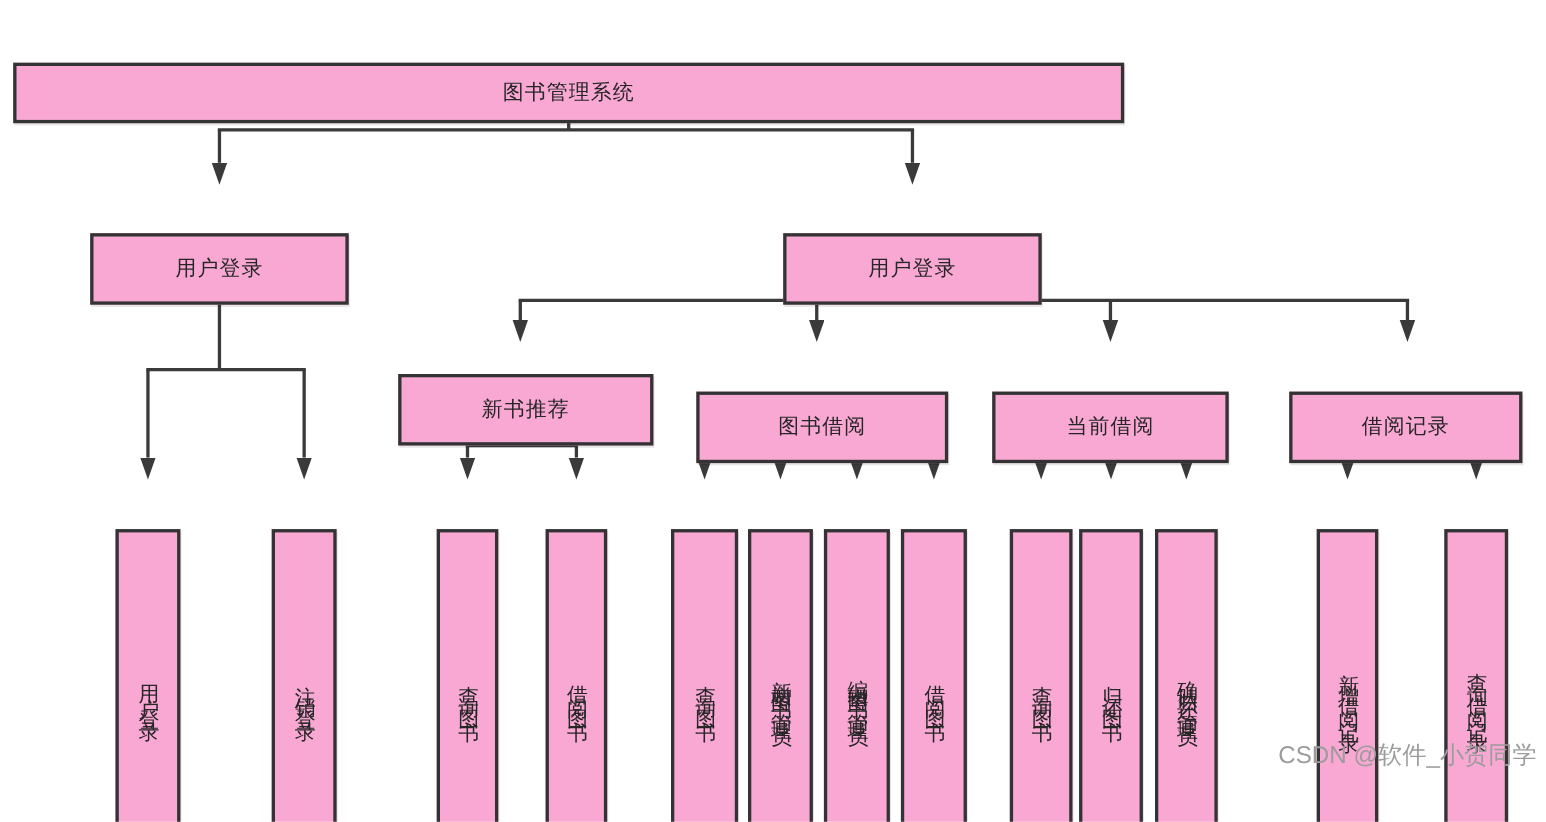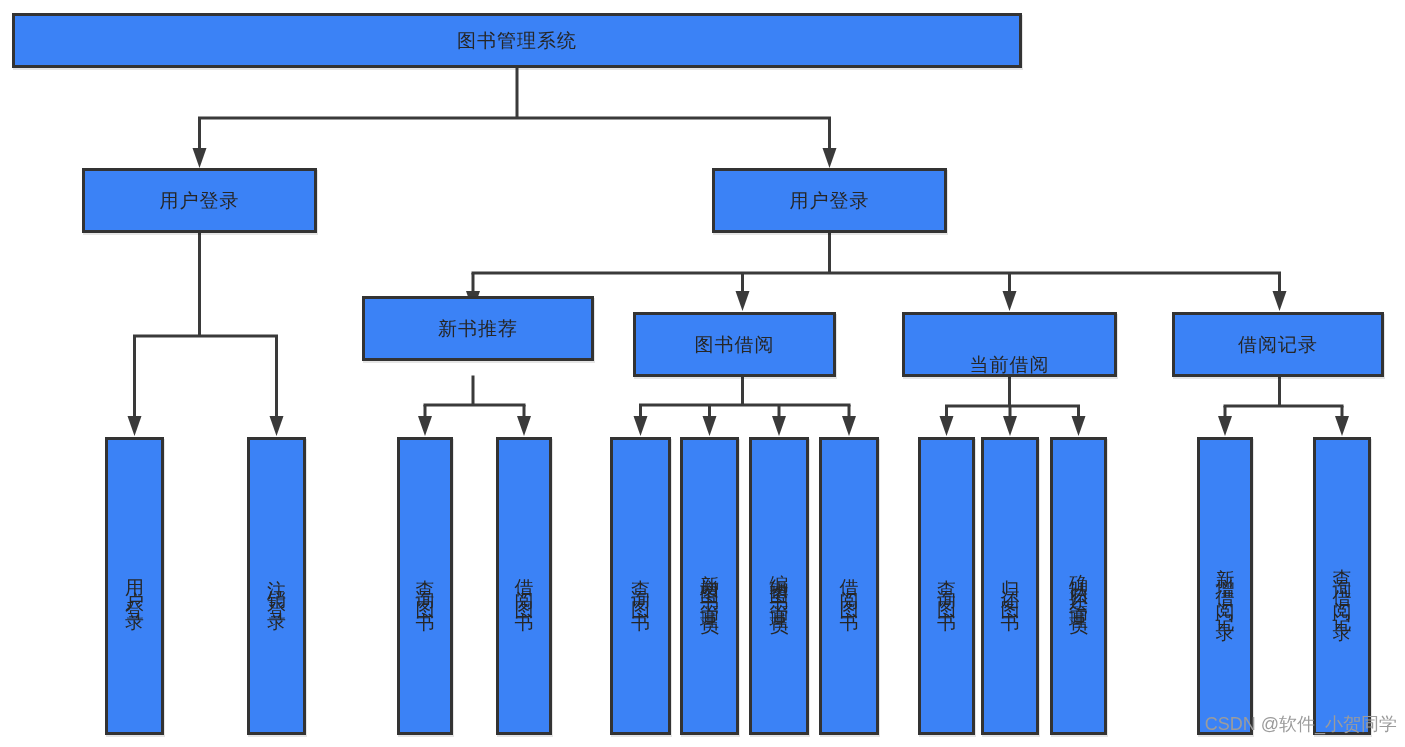--- a/index.html
+++ b/index.html
@@ -23,69 +23,69 @@
   }
   .wire{
     fill:none;stroke:var(--line);stroke-width:3;stroke-linecap:square;
   }
   .drop{
     fill:none;stroke:var(--line);stroke-width:3;stroke-linecap:butt;
   }
   .arrowhead{fill:var(--line);}
   .node{
     position:absolute;z-index:1;
-    background:#3b82f6;
+    background:#f9a8d4;
     border:3px solid var(--border);
     box-shadow:1px 2px 0 rgba(0,0,0,0.10);
     display:flex;align-items:center;justify-content:center;
     box-sizing:border-box;
     color:var(--text);
+    margin-top:44px;
   }
   .hlabel{
     font-size:19px;line-height:1;letter-spacing:1px;white-space:nowrap;
   }
   .leaf{top:437px;height:298px;}
   .vlabel{
     writing-mode:vertical-rl;
     text-orientation:mixed;
     font-size:19px;
     letter-spacing:11px;
     white-space:nowrap;
   }
   .vlabel.tight{letter-spacing:6px;}
 
   
   #n-root   {left:12px;  top:13px;  width:1010px; height:55px;}
   #n-login  {left:82px;  top:168px; width:235px;  height:65px;}
   #n-mgmt   {left:712px; top:168px; width:235px;  height:65px;}
   #n-new    {left:362px; top:296px; width:232px;  height:65px;}
-  #n-borrow {left:633px; top:312px; width:203px;  height:65px;}
-  #n-current{left:902px; top:312px; width:215px;  height:65px;align-items:flex-end;}
+  #n-borrow {left:633px; top:312px; width:229px;  height:65px;}
+  #n-current{left:902px; top:312px; width:215px;  height:65px;}
   #n-record {left:1172px;top:312px; width:212px;  height:65px;}
 
   #lf0 {left:105px; width:59px;}
   #lf1 {left:247px; width:59px;}
   #lf2 {left:397px; width:56px;}
   #lf3 {left:496px; width:56px;}
   #lf4 {left:610px; width:61px;}
   #lf5 {left:680px; width:59px;}
   #lf6 {left:749px; width:60px;}
   #lf7 {left:819px; width:60px;}
   #lf8 {left:918px; width:57px;}
   #lf9 {left:981px; width:58px;}
   #lf10{left:1050px;width:57px;}
   #lf11{left:1197px;width:56px;}
   #lf12{left:1313px;width:58px;}
 
   .watermark{
     position:absolute;z-index:2;
     top:672px;right:8px;
-    font-size:18px;color:var(--watermark);
+    font-size:22px;color:var(--watermark);
     white-space:nowrap;
-    margin-top:40px;
   }
 </style>
 </head>
 <body>
 
 <div class="canvas">
 
   <svg class="wires" width="1405" height="747" viewBox="0 0 1405 747">
     <defs>
       <marker id="arrow" markerUnits="userSpaceOnUse" markerWidth="22" markerHeight="16" refX="0" refY="7" orient="auto">

